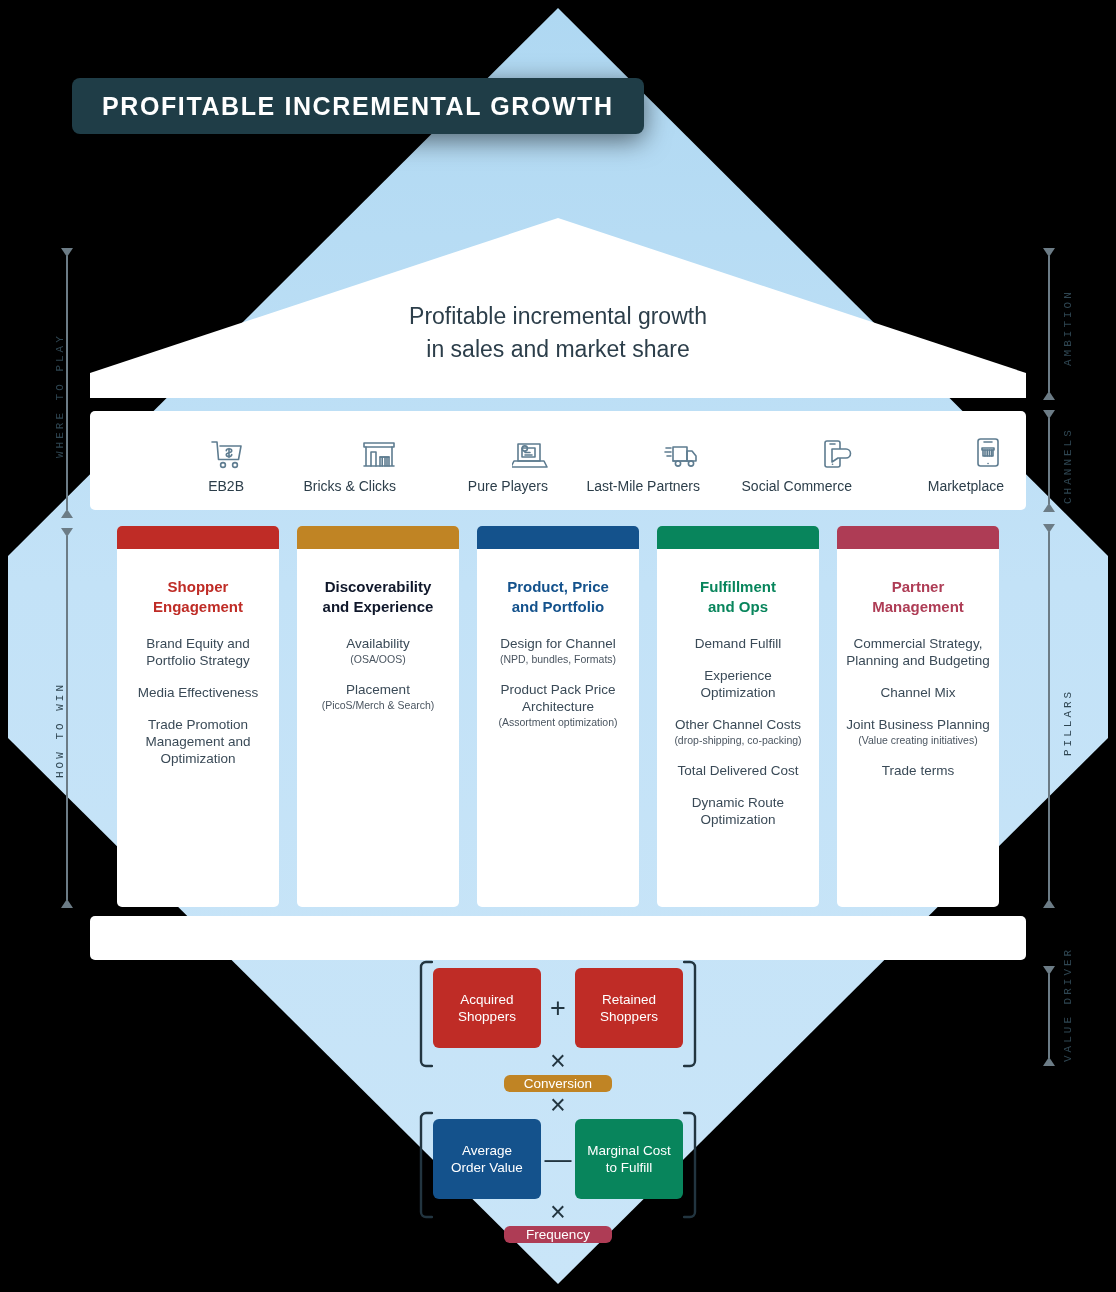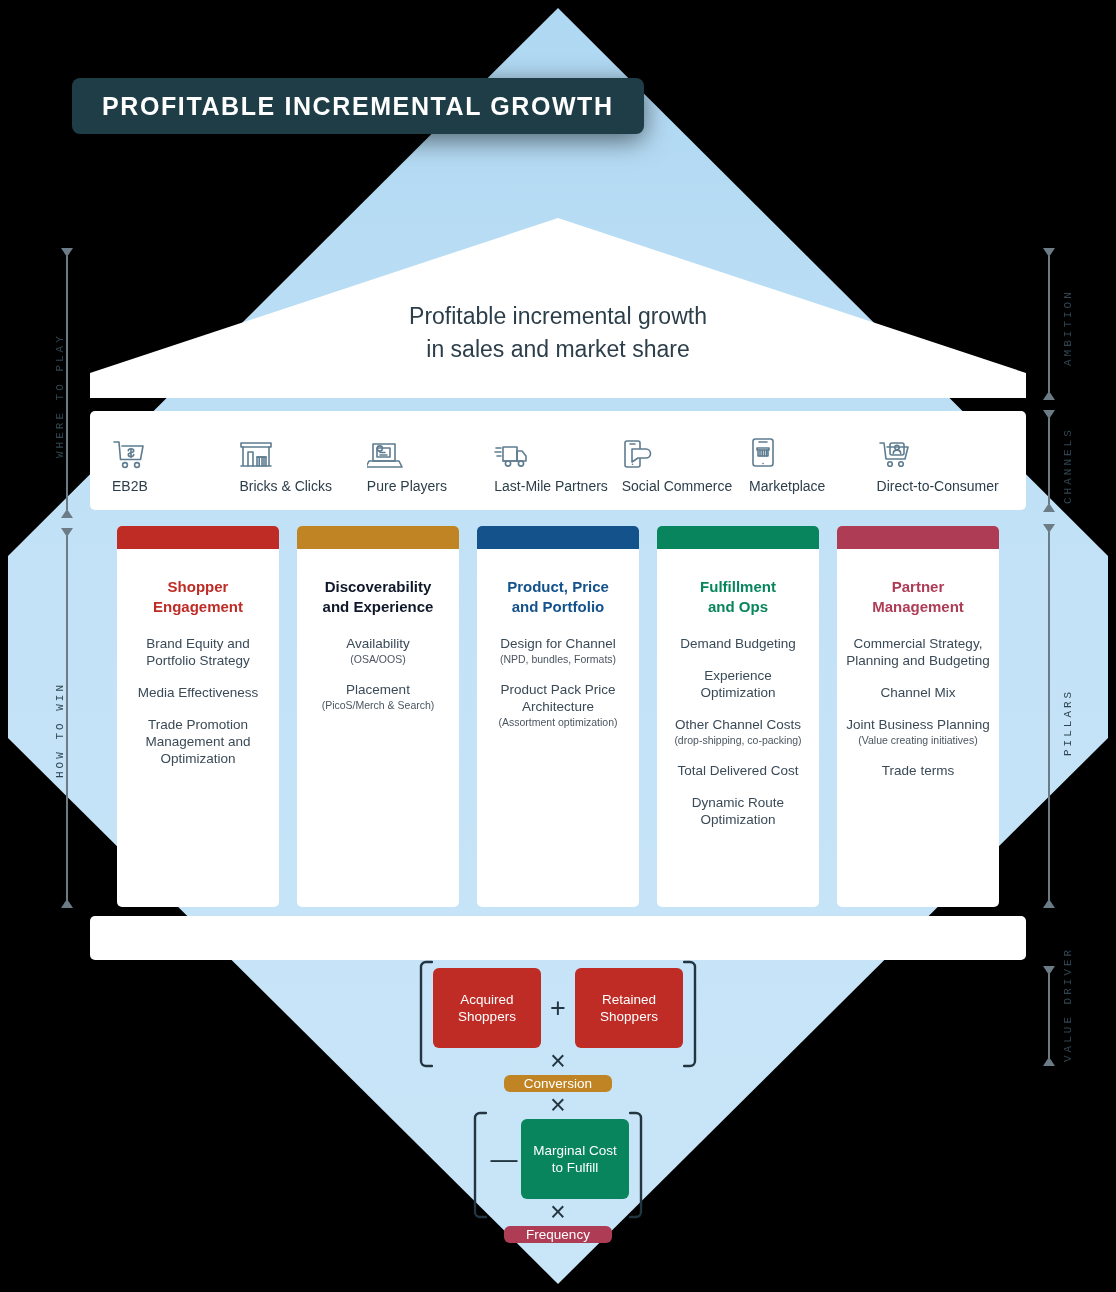--- a/index.html
+++ b/index.html
@@ -18,21 +18,21 @@
 
   
   #roof{position:absolute;left:90px;top:218px;width:936px;height:180px;z-index:10;}
   #ambition-text{position:absolute;left:90px;top:300px;width:936px;z-index:12;
       text-align:center;color:#2C3E4A;font-size:23px;line-height:33px;}
 
   
   #channels{position:absolute;left:90px;top:411px;width:936px;height:99px;
       background:#fff;border-radius:5px;z-index:12;display:flex;align-items:center;
       justify-content:space-between;padding:0 22px;box-sizing:border-box;}
-  .chan{display:flex;flex-direction:column;align-items:flex-start;width:132px;}
+  .chan{display:flex;flex-direction:column;align-items:flex-end;width:132px;}
   .chan .ci{height:42px;display:flex;align-items:flex-end;justify-content:center;}
   .chan .cl{margin-top:9px;font-size:14px;color:#2C3E4A;white-space:nowrap;}
 
   
   #pillars{position:absolute;left:117px;top:526px;width:882px;height:381px;
       display:flex;justify-content:space-between;z-index:12;}
   .pillar{width:162px;background:#fff;border-radius:5px;overflow:hidden;
       display:flex;flex-direction:column;}
   .pillar .cap{height:23px;flex:0 0 23px;}
   .pillar .body{padding:28px 9px 10px;text-align:center;}
@@ -157,33 +157,20 @@
         <svg width="30" height="32" viewBox="0 0 30 32" fill="none" stroke="#5E7C90" stroke-width="1.6" stroke-linecap="round" stroke-linejoin="round">
           <rect x="4" y="2" width="20" height="27" rx="2.5"></rect>
           <path d="M10 5h8M14 26.5h.1"></path>
           <path d="M8 11h12v2H8z"></path>
           <path d="M9 13v6h10v-6"></path>
           <path d="M11 13v6M13.2 13v6M15.4 13v6M17.6 13v6"></path>
         </svg>
       </div>
       <div class="cl">Marketplace</div>
     </div>
-    <div class="chan">
-      <div class="ci">
-        <svg width="34" height="30" viewBox="0 0 34 30" fill="none" stroke="#5E7C90" stroke-width="1.6" stroke-linecap="round" stroke-linejoin="round">
-          <path d="M3 4h4l2 16h19l3-12H10"></path>
-          <circle cx="13" cy="25" r="2.3"></circle>
-          <circle cx="24" cy="25" r="2.3"></circle>
-          <rect x="13" y="4" width="14" height="12" rx="2"></rect>
-          <circle cx="20" cy="8.5" r="2.2"></circle>
-          <path d="M16.3 14.5c0-2.2 1.7-3.4 3.7-3.4s3.7 1.2 3.7 3.4"></path>
-        </svg>
-      </div>
-      <div class="cl">Direct-to-Consumer</div>
-    </div>
   </div>
 
 <div id="pillars">
     <div class="pillar">
       <div class="cap" style="background:#BF2C26"></div>
       <div class="body">
         <h3 style="color:#BF2C26">Shopper<br>Engagement</h3>
         <div class="item"><span>Brand Equity and Portfolio Strategy</span></div>
         <div class="item"><span>Media Effectiveness</span></div>
         <div class="item"><span>Trade Promotion Management and Optimization</span></div>
@@ -202,21 +189,21 @@
       <div class="body">
         <h3 style="color:#14528C">Product, Price<br>and Portfolio</h3>
         <div class="item"><span>Design for Channel</span><span class="sub">(NPD, bundles, Formats)</span></div>
         <div class="item"><span>Product Pack Price Architecture</span><span class="sub">(Assortment optimization)</span></div>
       </div>
     </div>
     <div class="pillar">
       <div class="cap" style="background:#08855C"></div>
       <div class="body">
         <h3 style="color:#08855C">Fulfillment<br>and Ops</h3>
-        <div class="item"><span>Demand Budgeting</span></div>
+        <div class="item"><span>Demand Fulfill</span></div>
         <div class="item"><span>Experience Optimization</span></div>
         <div class="item"><span>Other Channel Costs</span><span class="sub">(drop-shipping, co-packing)</span></div>
         <div class="item"><span>Total Delivered Cost</span></div>
         <div class="item"><span>Dynamic Route Optimization</span></div>
       </div>
     </div>
     <div class="pillar">
       <div class="cap" style="background:#AE3C55"></div>
       <div class="body">
         <h3 style="color:#AE3C55">Partner<br>Management</h3>
@@ -248,20 +235,23 @@
     </div>
     <div class="op">×</div>
     <div class="vbox" style="background:#C08424">
       <span>Conversion</span>
     </div>
     <div class="op">×</div>
     <div class="grp">
       <svg class="brk l" viewBox="0 0 14 108">
         <path d="M13 2 H7 A5 5 0 0 0 2 7 V101 A5 5 0 0 0 7 106 H13" stroke="#223540" stroke-width="2.4" fill="none" stroke-linecap="round"></path>
       </svg>
+      <div class="vbox" style="background:#14528C">
+        <span>Average<br>Order Value</span>
+      </div>
       <div class="op">—</div>
       <div class="vbox" style="background:#08855C">
         <span>Marginal Cost<br>to Fulfill</span>
       </div>
       <svg class="brk r" viewBox="0 0 14 108">
         <path d="M1 2 H7 A5 5 0 0 1 12 7 V101 A5 5 0 0 1 7 106 H1" stroke="#223540" stroke-width="2.4" fill="none" stroke-linecap="round"></path>
       </svg>
     </div>
     <div class="op">×</div>
     <div class="vbox" style="background:#AE3C55">

